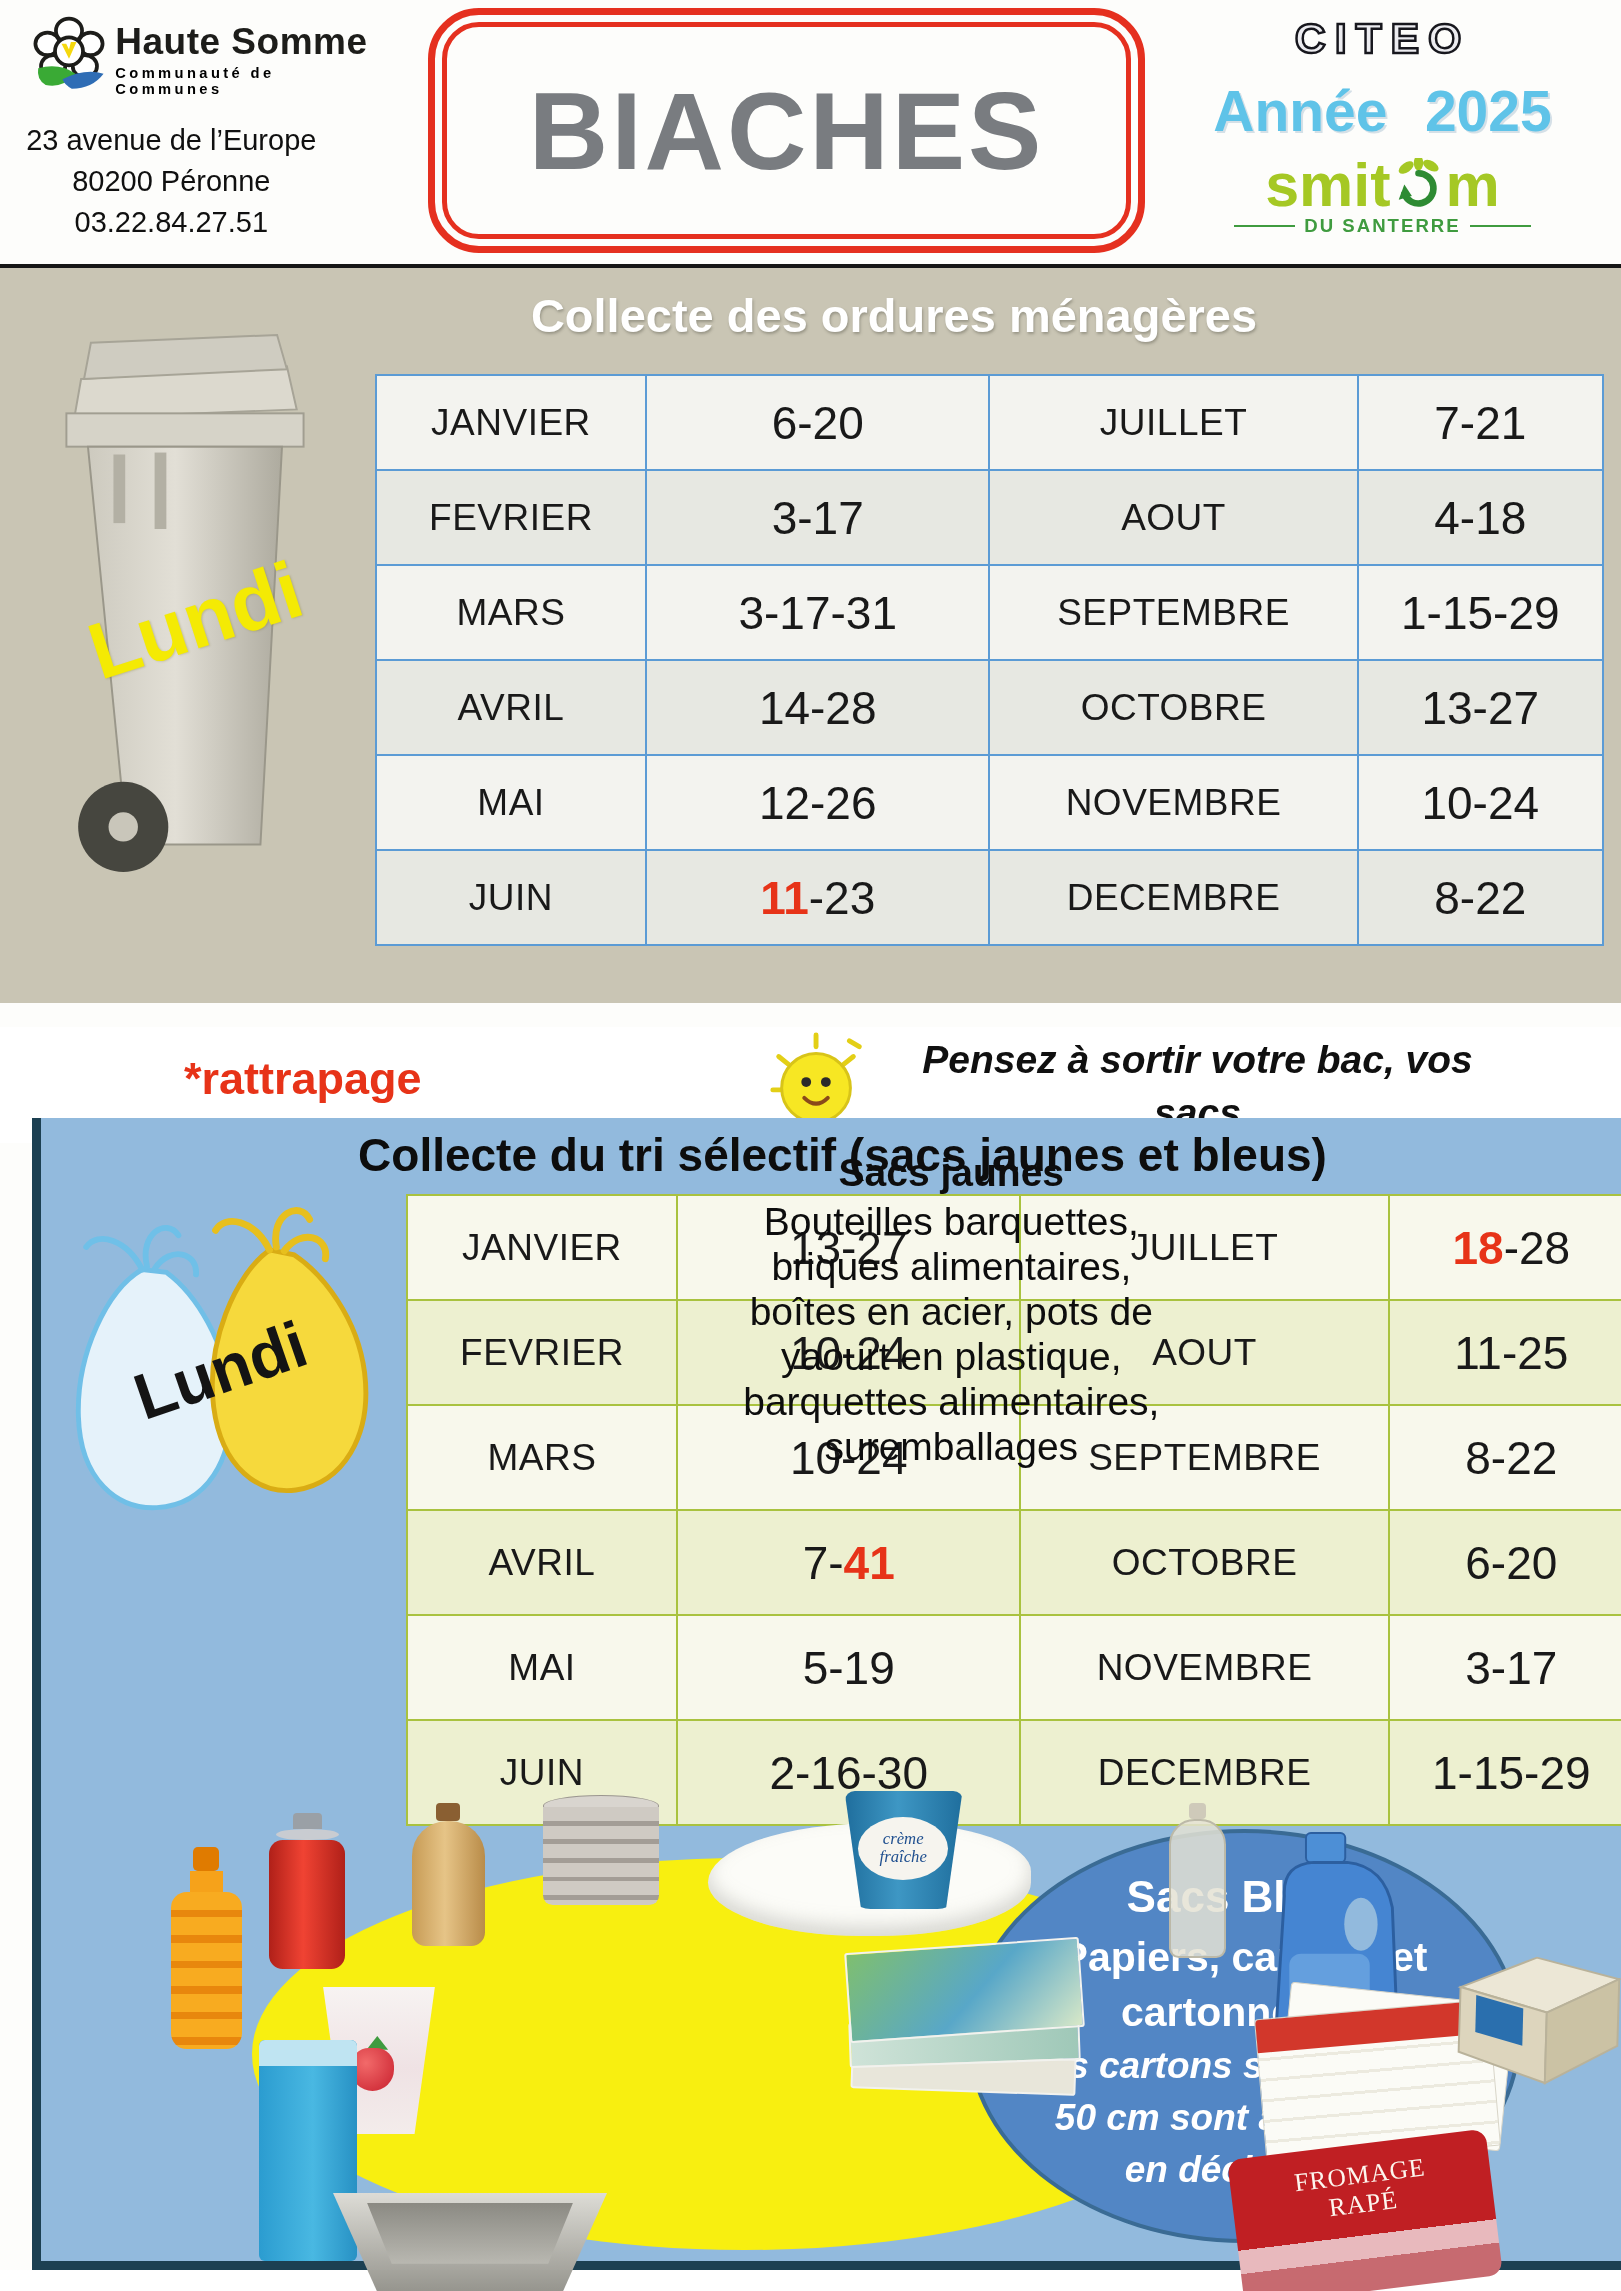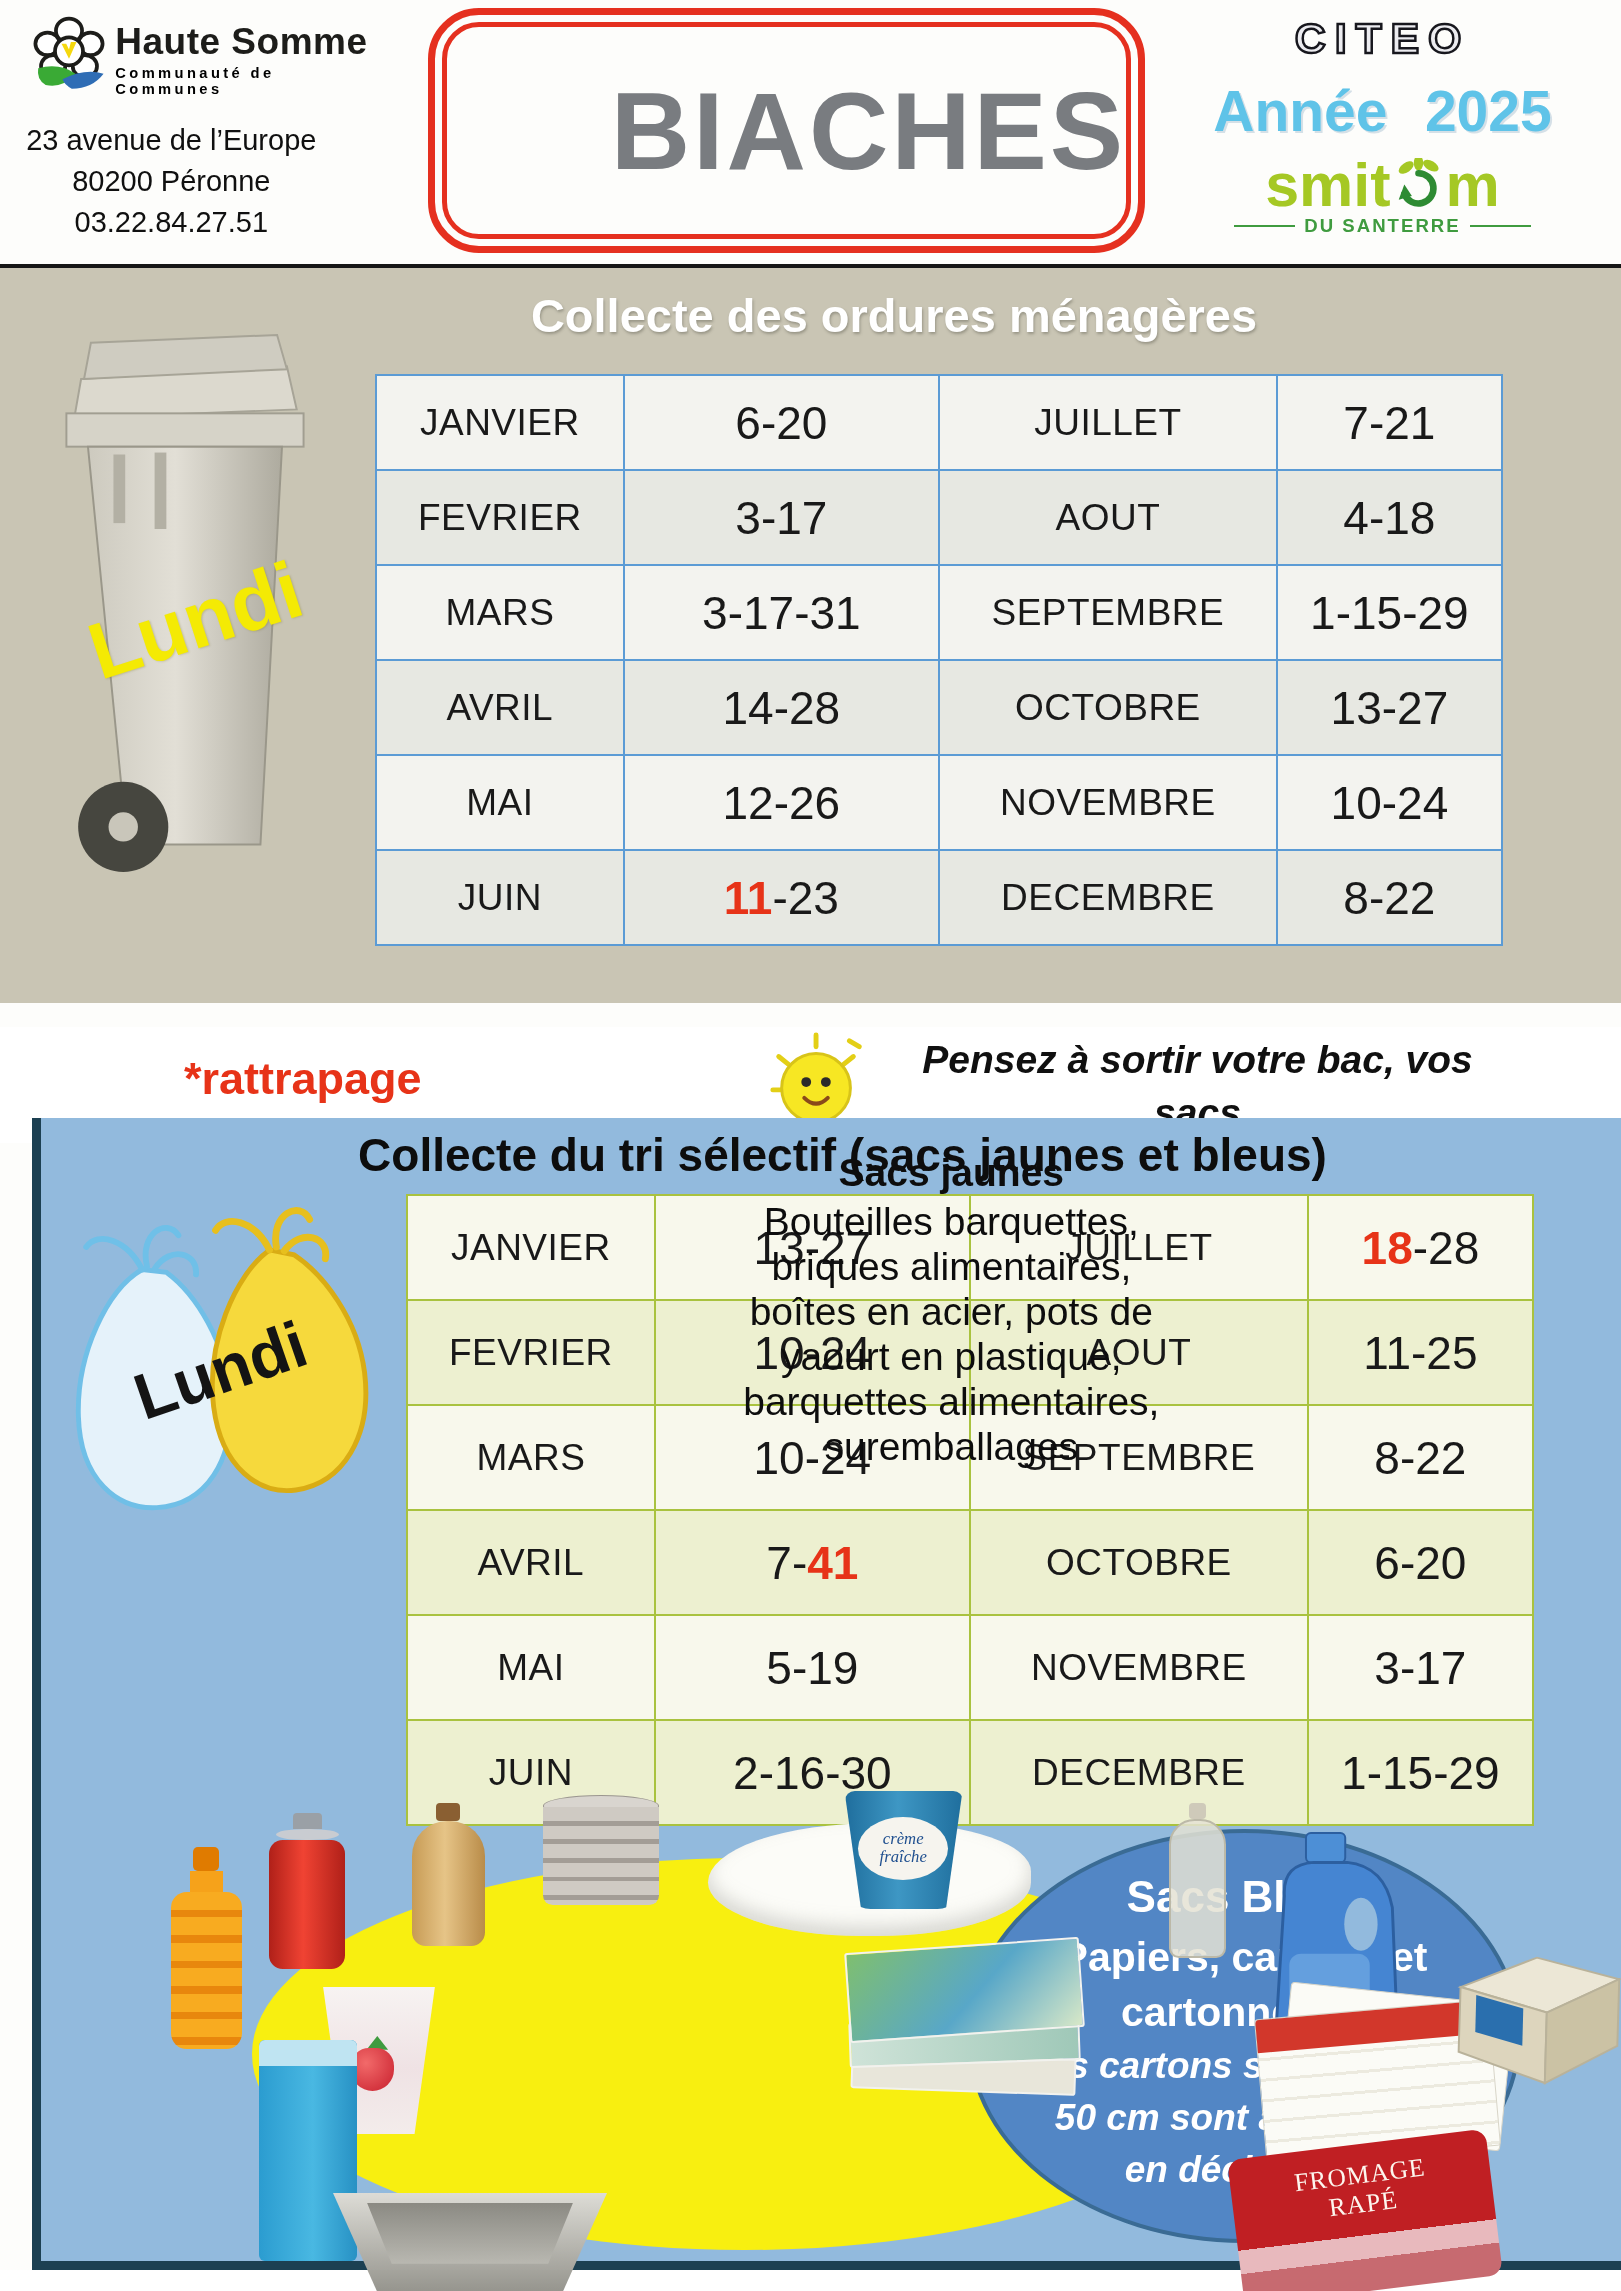--- a/index.html
+++ b/index.html
@@ -23,41 +23,41 @@
   
   .hdr{position:absolute;left:0;top:0;width:1621px;height:264px;background:#fdfdfb;}
   .org{position:absolute;left:27.4px;top:13.7px;width:353px;}
   .org-row{display:flex;align-items:flex-start;}
   .org-logo{width:84px;height:84px;flex:0 0 auto;}
   .org-names{margin-left:3.9px;padding-top:7.8px;}
   .org-name{font-size:37px;font-weight:bold;color:#1d1d1a;letter-spacing:0.5px;}
   .org-sub{font-size:14.7px;font-weight:bold;color:#000000;letter-spacing:3.4px;margin-top:2px;}
   .addr{position:absolute;left:9.8px;top:120px;width:323px;text-align:center;font-size:29px;line-height:41px;color:#101010;}
   .commune-box{position:absolute;left:428px;top:7.8px;width:717px;height:245px;border:7.8px solid var(--frame_red);border-radius:51px;padding:6.9px;background:#fdfdfb;}
-  .commune-inner{width:100%;height:100%;border:5.9px solid var(--frame_red);border-radius:37px;display:flex;align-items:center;justify-content:flex-end;}
+  .commune-inner{width:100%;height:100%;border:5.9px solid var(--frame_red);border-radius:37px;display:flex;align-items:center;justify-content:center;}
   .commune-name{font-size:110px;font-weight:bold;color:#797c80;letter-spacing:2.9px;}
   .right-logos{position:absolute;left:1157px;top:13.7px;width:451px;text-align:center;}
   .citeo{font-size:43px;font-weight:800;letter-spacing:8.8px;color:#ececf0;-webkit-text-stroke:2.5px #17171d;text-shadow:0 0 1px #17171d;}
   .annee{margin-top:15.7px;font-size:57px;font-weight:bold;color:var(--annee_blue);word-spacing:21.6px;text-shadow:2px 2px 0 rgba(110,150,180,.28);}
   .smitom{margin-top:11.8px;}
   .smitom-word{display:flex;align-items:center;justify-content:center;font-size:61px;font-weight:bold;color:var(--smitom_green);line-height:59px;}
   .smitom-o{width:51px;height:55px;margin:0 2px;}
   .smitom-sub{margin-top:0px;display:flex;align-items:center;justify-content:center;gap:9.8px;font-size:18.6px;font-weight:bold;color:#3f9b3f;letter-spacing:2px;}
   .smitom-sub .dash{width:61px;height:0;border-top:2px solid #3f9b3f;}
 
   .top-rule{position:absolute;left:0;top:264px;width:1621px;height:3.9px;background:#161616;}
 
   
   .sec-ordures{position:absolute;left:0;top:268px;width:1621px;height:735px;background:var(--gray_section);}
   .sec-ordures h2{position:absolute;left:167px;right:0;top:19.6px;text-align:center;font-size:47px;font-weight:bold;color:#ffffff;text-shadow:1px 2px 2.9px rgba(60,60,50,.35);}
   .bin{position:absolute;left:37px;top:57px;width:294px;height:554px;}
   .lundi-bin{position:absolute;left:-17.6px;top:250px;width:353px;text-align:center;transform:rotate(-18deg);font-size:80px;font-weight:bold;color:#f4ea04;text-shadow:1px 1px 2px rgba(120,110,0,.25);}
 
   
-  table.cal{position:absolute;border-collapse:collapse;table-layout:fixed;width:1128px;}
+  table.cal{position:absolute;border-collapse:collapse;table-layout:fixed;width:1229px;}
   table.cal td{text-align:center;vertical-align:middle;color:#191919;overflow:hidden;}
   table.cal td.month{font-size:37px;letter-spacing:0.5px;}
   table.cal td.dates{font-size:46px;}
   .cal .red{color:var(--red_accent);font-weight:bold;}
   .cal-blue{left:375px;top:106px;}
   .cal-blue td{border:2.9px solid var(--table_blue);height:95px;}
   .cal-blue tr:nth-child(odd) td{background:#f3f3ef;}
   .cal-blue tr:nth-child(even) td{background:#e7e8e2;}
   .cal-green{left:365px;top:76px;}
   .cal-green td{border:2.9px solid var(--table_green);height:105px;}

